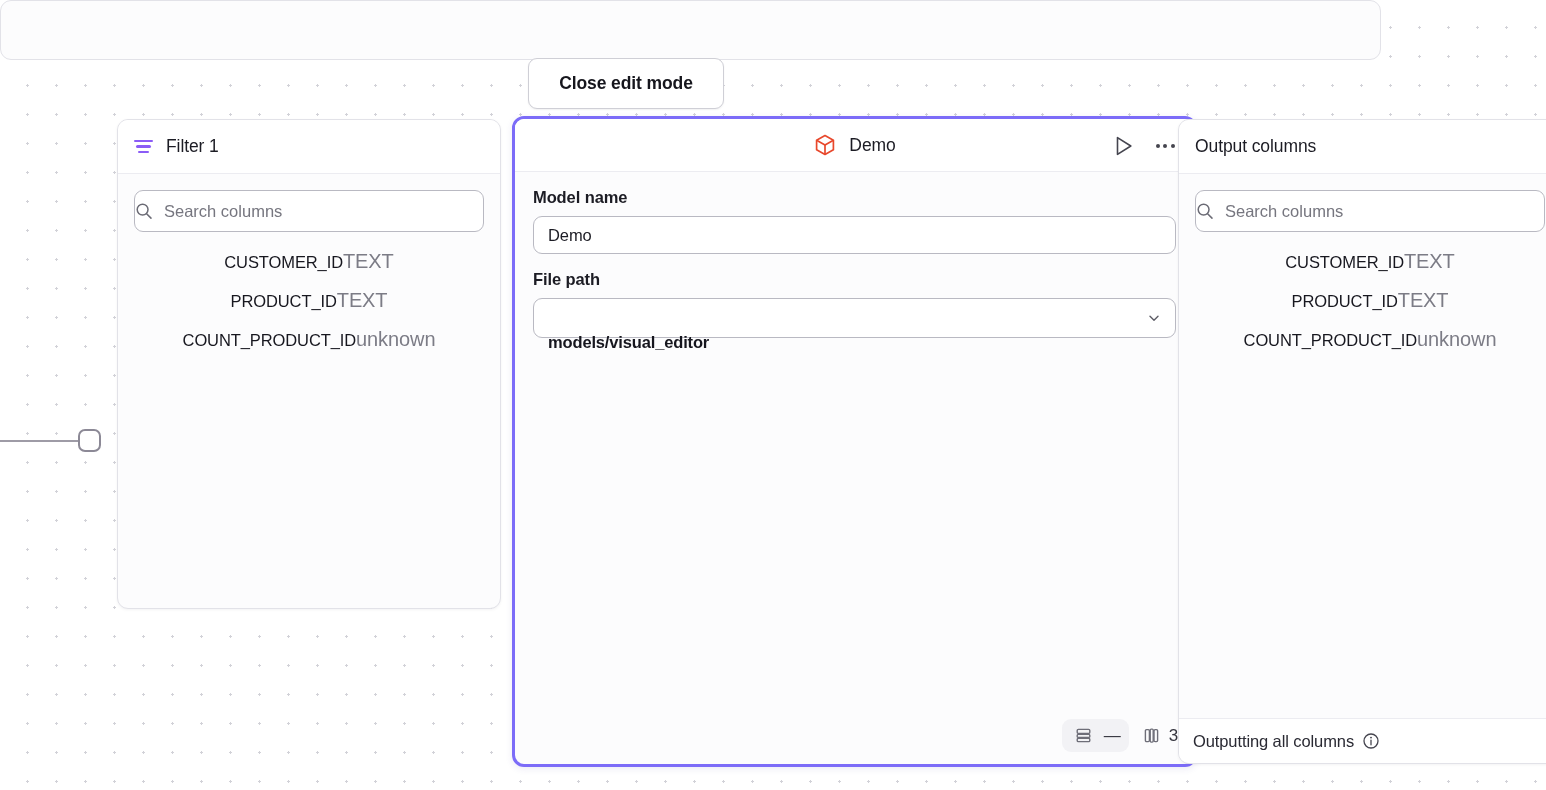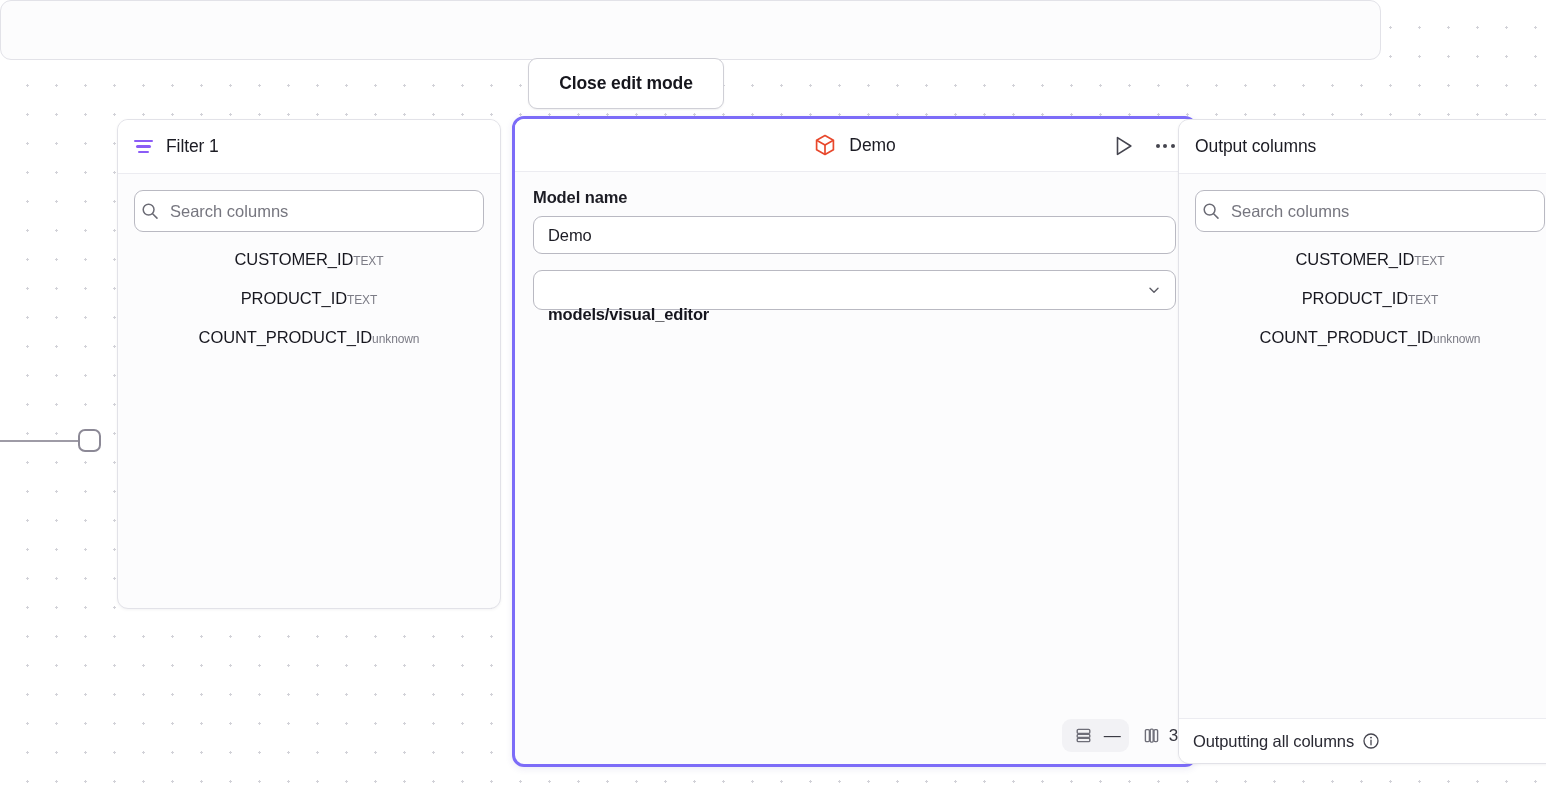--- a/index.html
+++ b/index.html
@@ -118,21 +118,21 @@
   
   .search-wrap { padding: 16px 16px 0 16px; }
   .search-box {
     height: 42px;
     border: 1px solid #b9b9c2;
     border-radius: 9px;
     background: #ffffff;
     display: flex;
     align-items: center;
     gap: 11px;
-    padding: 0 6px;
+    padding: 0 0;
     box-sizing: border-box;
     cursor: text;
   }
   .search-box svg { flex: none; }
   .search-box input {
     border: none;
     outline: none;
     background: transparent;
     font-family: "Liberation Sans", sans-serif;
     font-size: 16.5px;
@@ -151,21 +151,21 @@
     height: 39px;
     cursor: default;
   }
   .col-name {
     font-size: 16.5px;
     color: #17171f;
     letter-spacing: -0.1px;
     white-space: nowrap;
   }
   .col-type {
-    font-size: 12px;
+    font-size: 20px;
     color: #7c7c86;
     letter-spacing: -0.1px;
     white-space: nowrap;
   }
 
   
   #panel-demo {
     left: 512px;
     top: 116px;
     width: 685px;
@@ -395,20 +395,21 @@
         </span>
       </span>
     </div>
 
     <div class="panel-body form-area">
       <div class="field-label">Model name</div>
       <div class="text-field">
         <input type="text" value="Demo" style="">
       </div>
 
+      <div class="field-label">File path</div>
       <div class="select-field">
         <span class="select-value">models/visual_editor</span>
         <svg width="14" height="14" viewBox="0 0 14 14">
           <path d="M3 5.3 L7 9.2 L11 5.3" fill="none" stroke="#5c5c66" stroke-width="1.4" stroke-linecap="round" stroke-linejoin="round"></path>
         </svg>
       </div>
     </div>
 
     <div class="demo-footer">
       <div class="seg-group">

